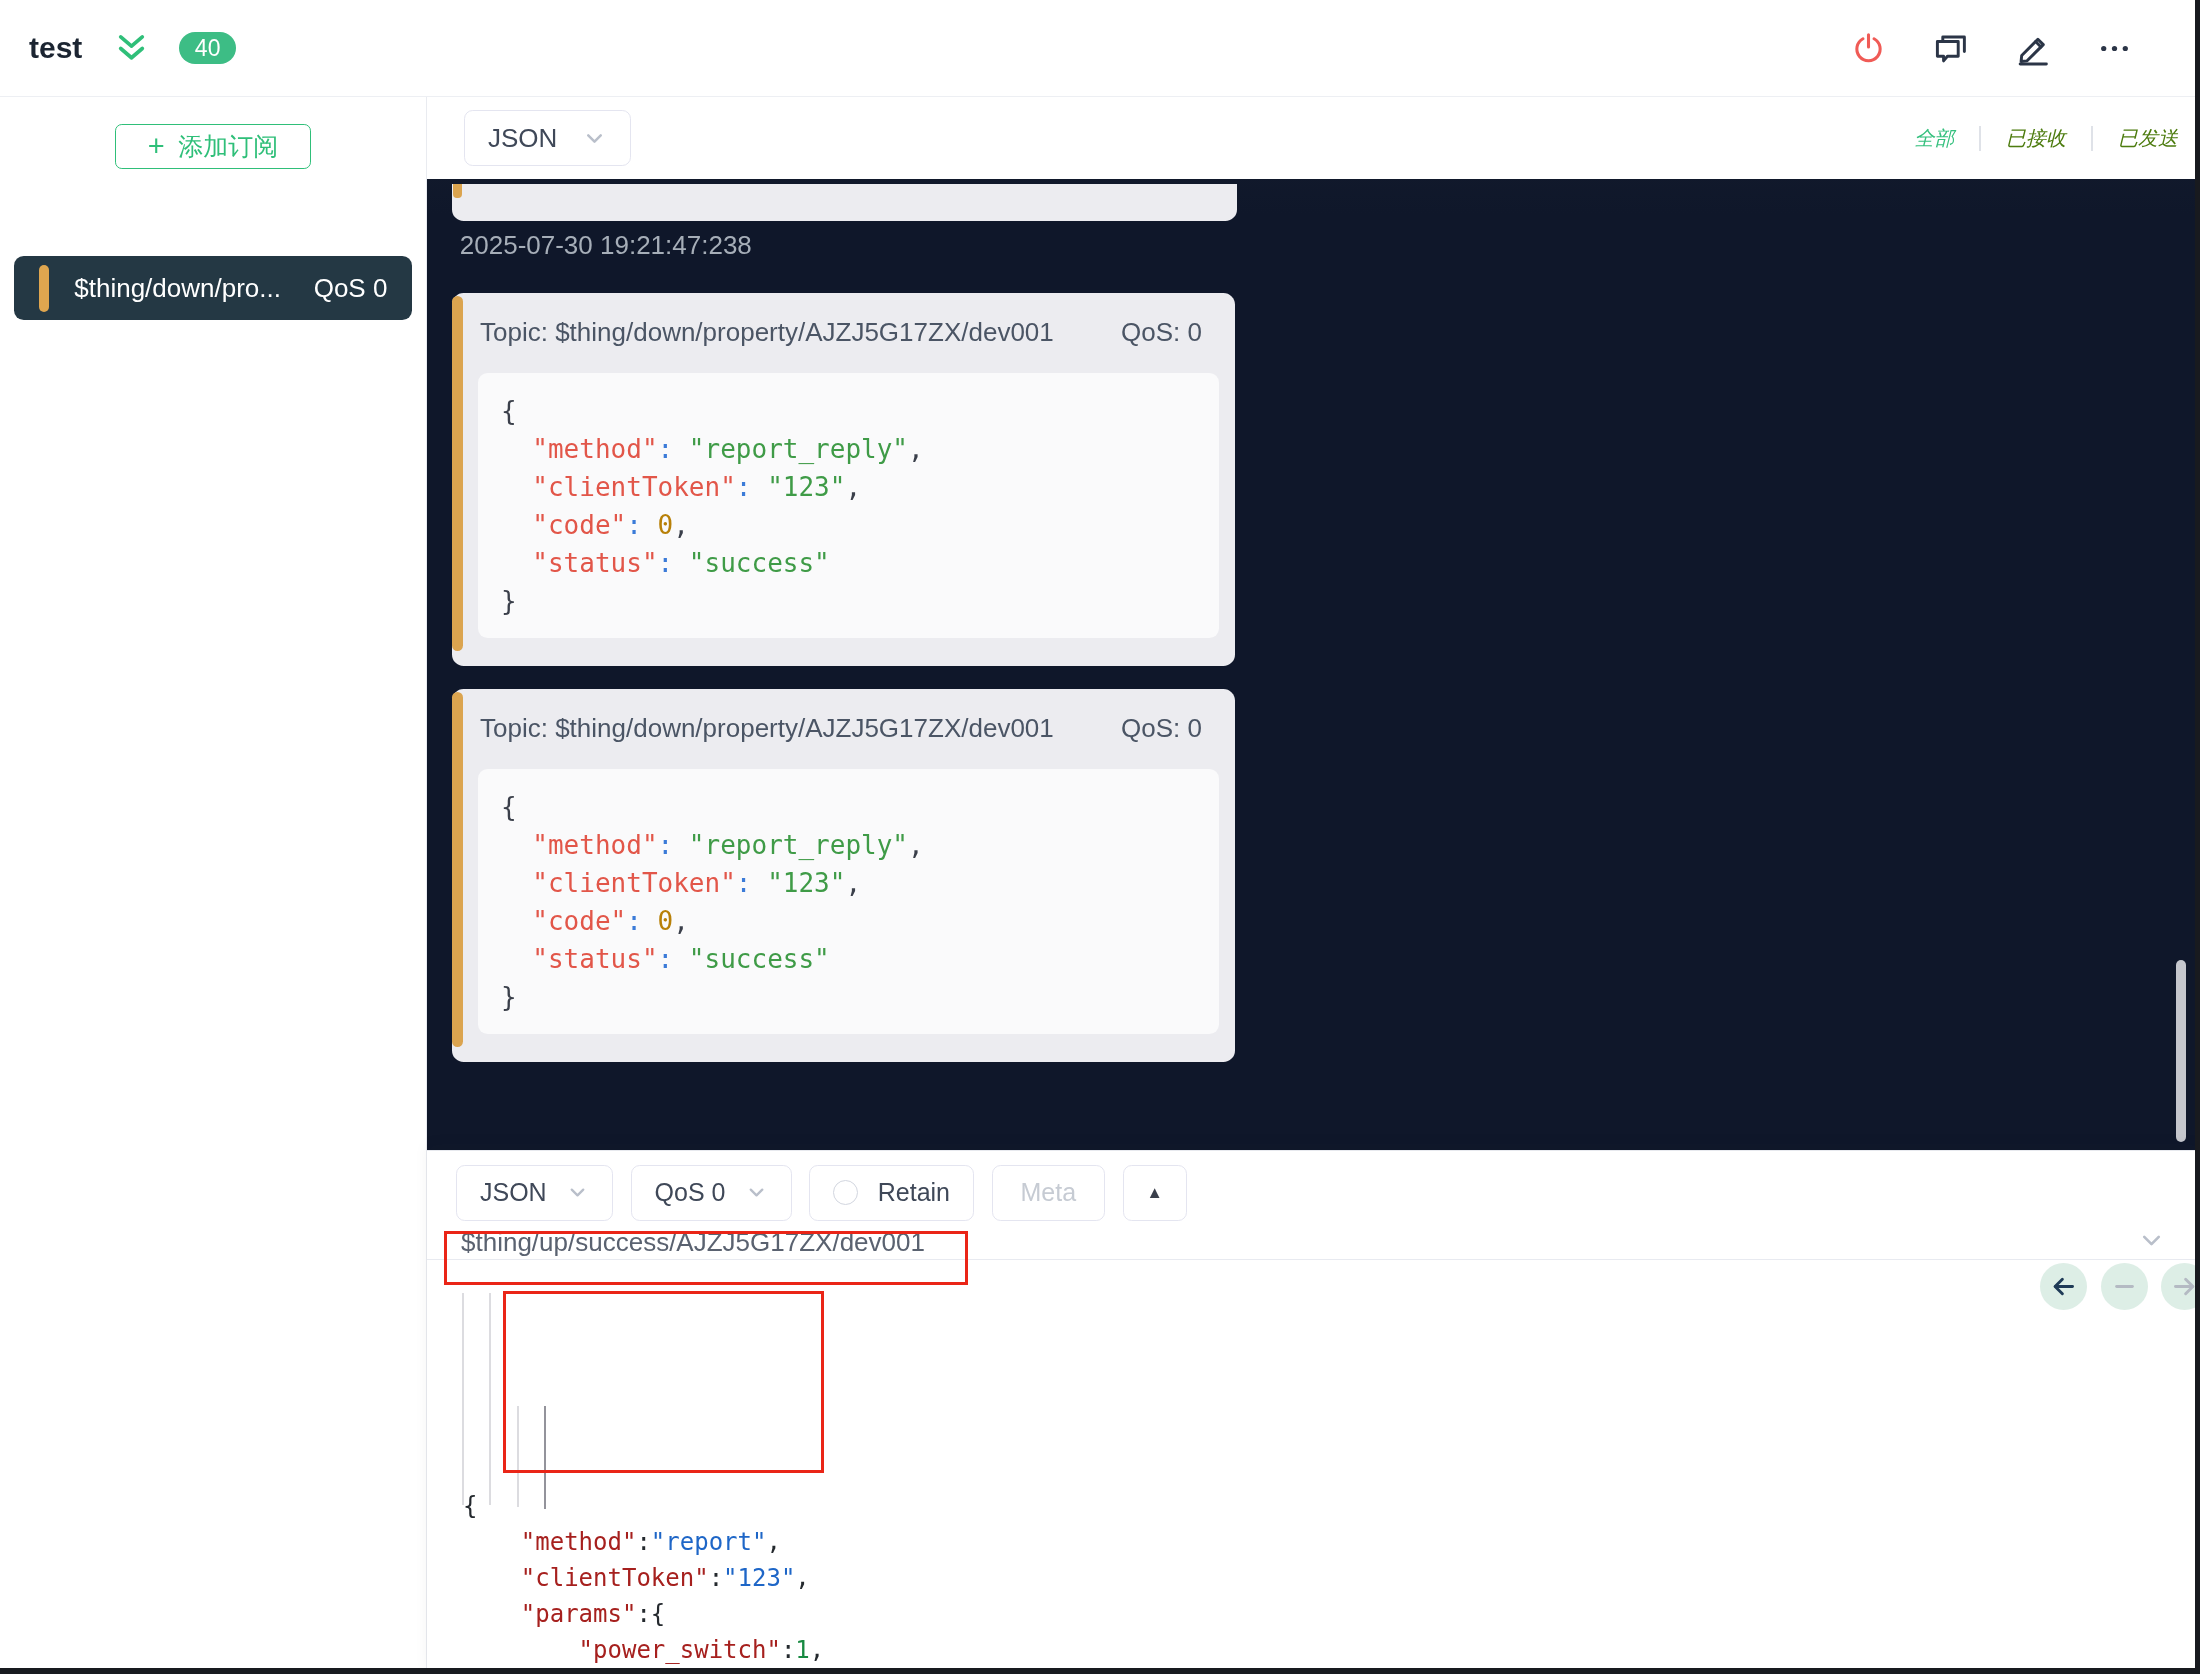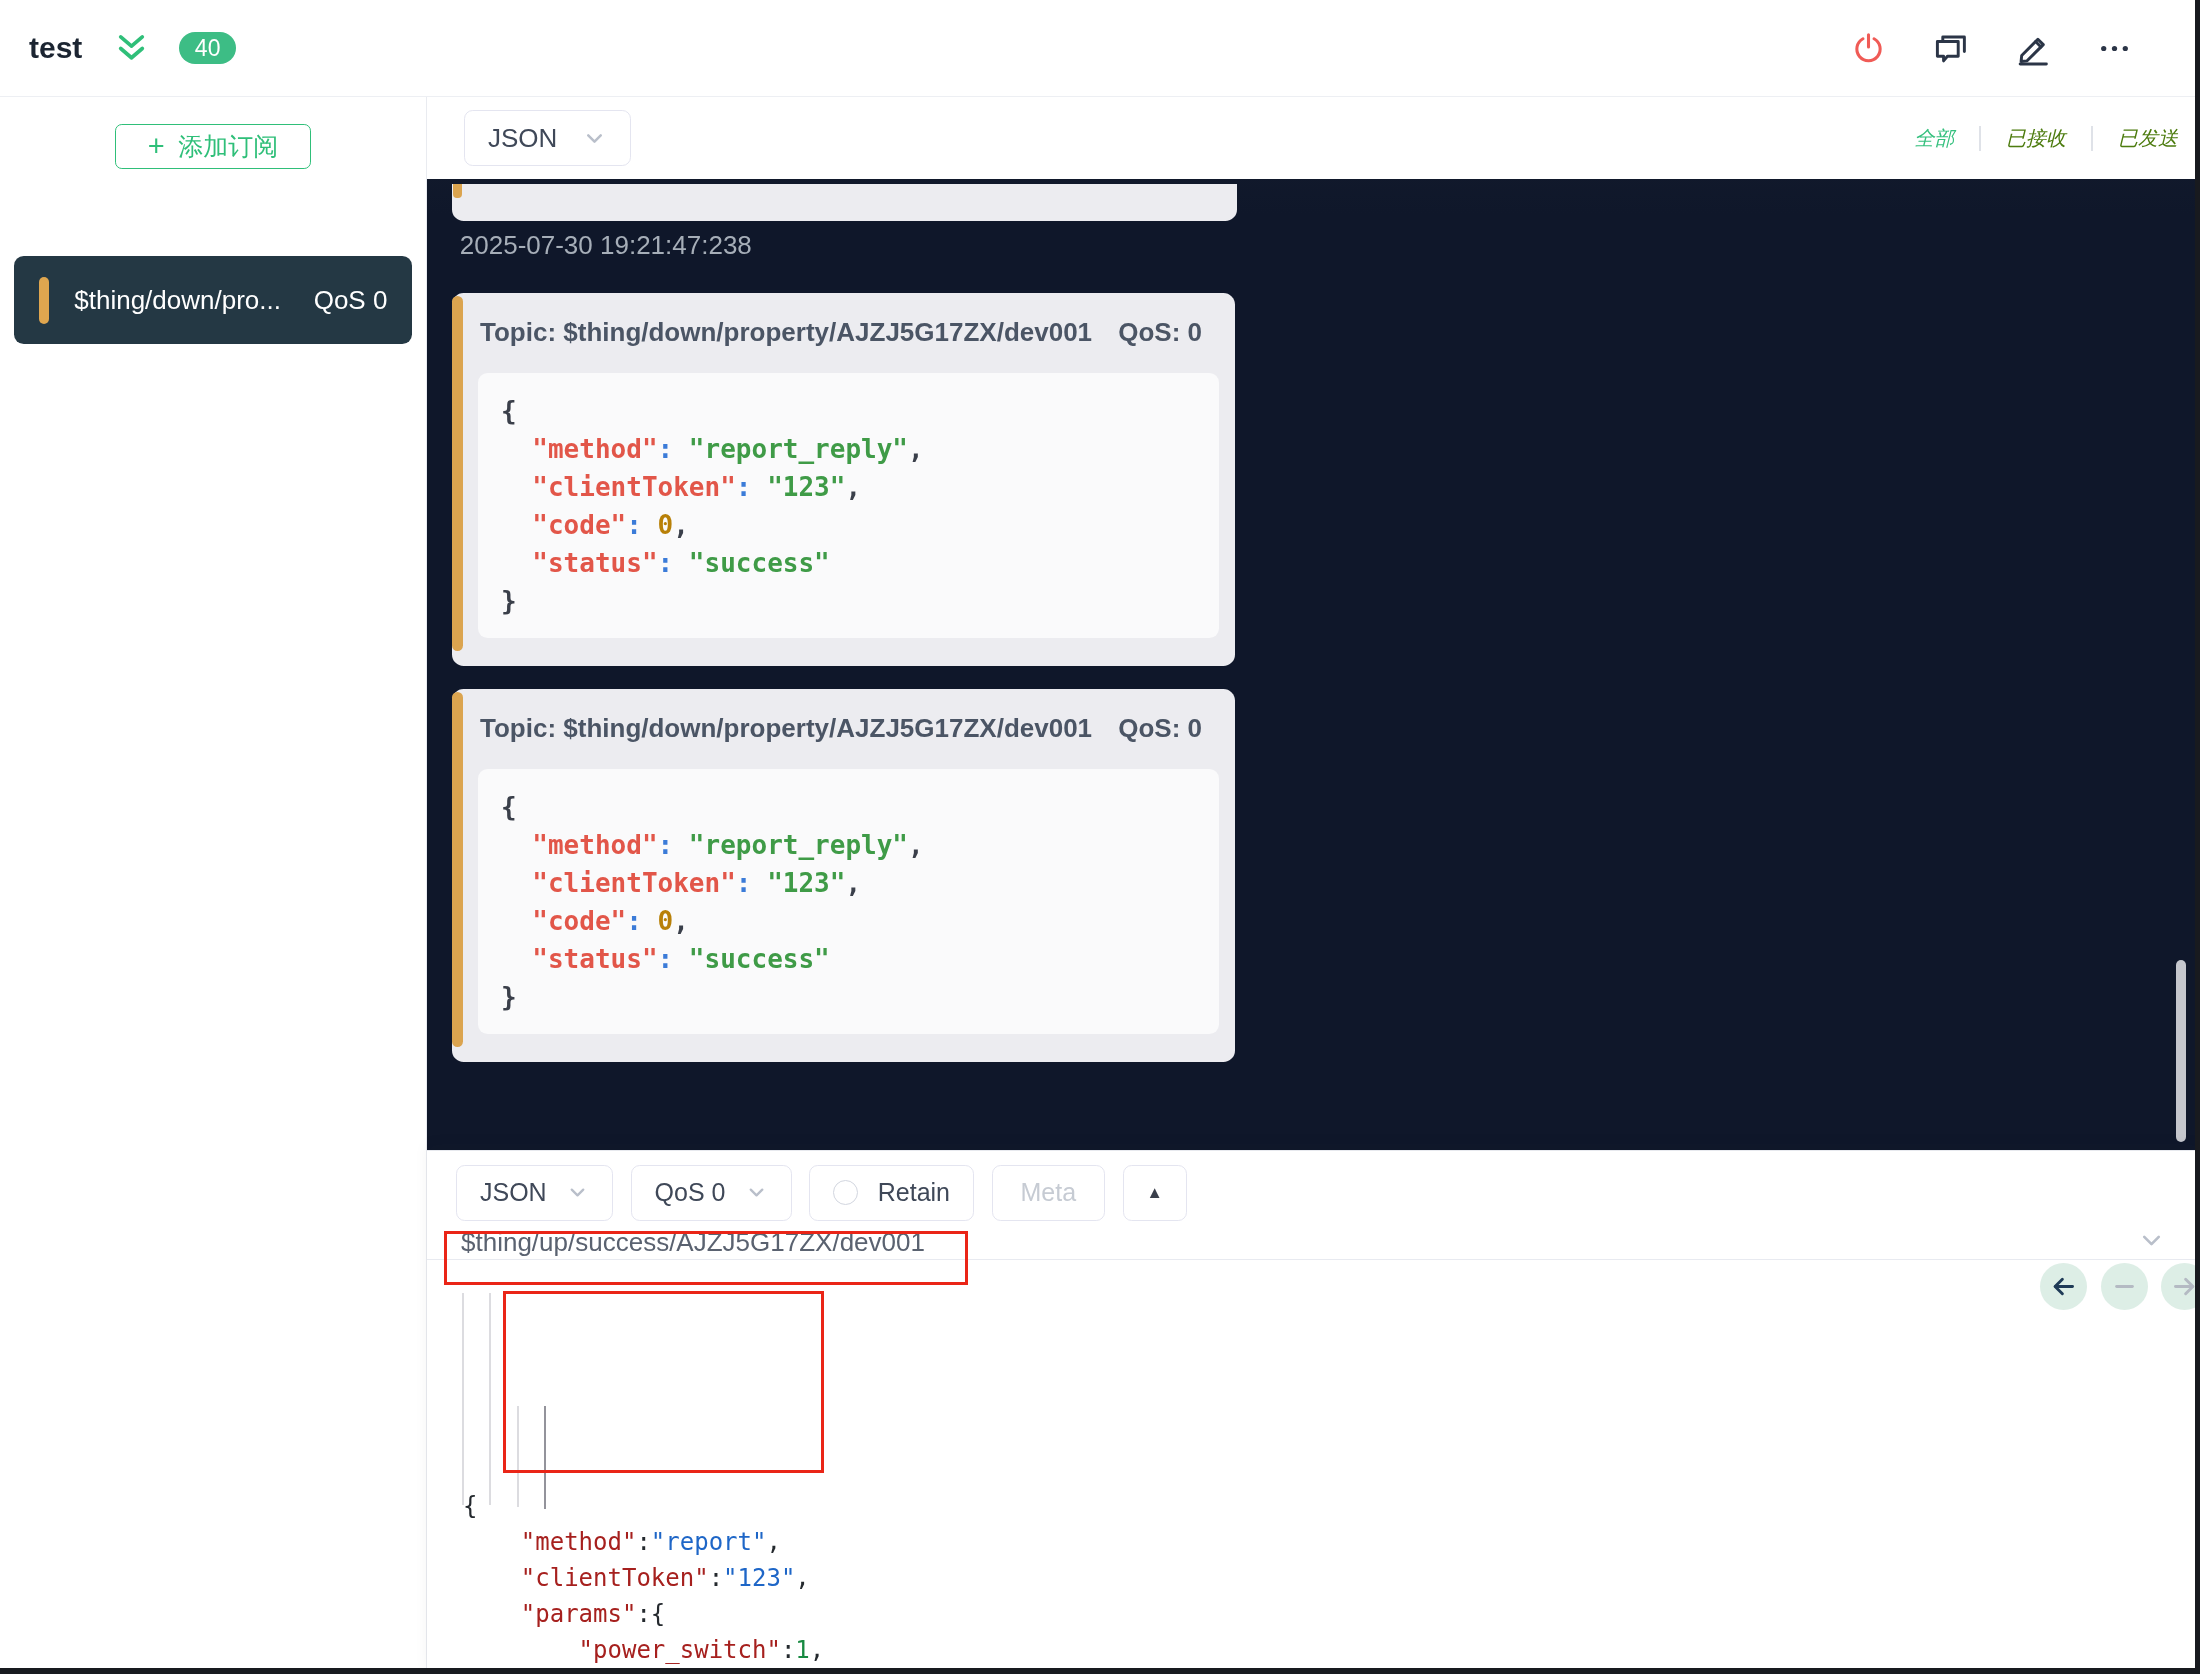--- a/index.html
+++ b/index.html
@@ -18,21 +18,21 @@
 
   
   .content{display:flex;height:1578px;}
   .sidebar{width:427px;box-sizing:border-box;border-right:1px solid #e9ebf0;background:#fff;flex:none;}
   .main{flex:1;display:flex;flex-direction:column;min-width:0;}
 
   
   .add-sub{margin:27px auto 0 auto;width:196px;height:45px;display:flex;align-items:center;justify-content:center;
            gap:13.6px;border:1.9px solid #2fbf79;border-radius:6.8px;color:#2fbf79;font-size:25px;background:#fff;cursor:pointer;}
   .add-plus{font-size:29px;line-height:1;}
-  .sub-item{margin:87px 13.6px 0 13.6px;height:88px;background:#243844;border-radius:9.7px;
+  .sub-item{margin:87px 13.6px 0 13.6px;height:64px;background:#243844;border-radius:9.7px;
             display:flex;align-items:center;padding:0 25px 0 25px;box-sizing:border-box;cursor:pointer;}
   .sub-marker{width:10.7px;height:47px;background:#dfa64f;border-radius:5.8px;flex:none;}
   .sub-topic{color:#fff;font-size:26px;margin-left:25px;flex:1;white-space:nowrap;overflow:hidden;}
   .sub-qos{color:#fff;font-size:26px;margin-left:11.6px;}
 
   
   .main-toolbar{height:82px;flex:none;display:flex;align-items:center;background:#fff;padding:0 23px 0 37px;box-sizing:border-box;}
   .dd-btn{height:56px;display:flex;align-items:center;gap:25px;border:1.9px solid #e4e5f0;border-radius:8.7px;
           background:#fff;padding:0 23px;font-size:26px;color:#3f4858;cursor:pointer;}
   .tabs{margin-left:auto;display:flex;align-items:center;gap:25px;font-size:20px;font-style:italic;}
@@ -41,21 +41,21 @@
   .tab-div{width:1.9px;height:25px;background:#dfe2e8;}
 
   
   .messages{flex:1;background:#0f172a;position:relative;overflow:hidden;padding:4.9px 0 0 25px;box-sizing:border-box;}
   .messages::before{content:"";position:absolute;left:0;top:0;width:100%;height:35px;
         background:linear-gradient(to bottom,rgba(40,46,60,.07),rgba(40,46,60,0));pointer-events:none;}
   .partial-card{width:785px;height:37px;background:#ececf0;border-radius:0 0 11.6px 11.6px;position:relative;margin-bottom:11.6px;}
   .partial-marker{position:absolute;left:1px;top:0;width:8.7px;height:14.6px;background:#dba44f;border-radius:0 0 3.9px 3.9px;}
   .msg-ts{color:#a6aeb8;font-size:26px;line-height:26px;margin:0 0 35px 7.8px;}
   .msg-card{width:783px;background:#ececf0;border-radius:11.6px;position:relative;
-            padding:24px 0 28px 0;box-sizing:border-box;margin-bottom:23px;font-weight:bold;}
+            padding:24px 0 28px 0;box-sizing:border-box;margin-bottom:23px;}
   .msg-card .bar{position:absolute;left:0;top:2.9px;bottom:15.5px;width:10.7px;background:#dba44f;border-radius:5.8px;}
   .topic-row{display:flex;align-items:baseline;padding:0 33px 0 28px;font-size:26px;color:#4b5565;}
   .topic-row .t{flex:1;min-width:0;}
   .code-block{margin:25px 16.5px 0 26px;background:#fafafb;border-radius:9.7px;padding:18.4px 23px;
               font-family:"DejaVu Sans Mono",monospace;font-size:26px;line-height:38px;white-space:pre;color:#3a3f4a;}
   .msg-code .tk-key{color:#e25649;} .msg-code .tk-str{color:#3f9b47;}
   .msg-code .tk-num{color:#b88008;} .msg-code .tk-col{color:#3b7bd8;} .msg-code .tk-pun{color:#3a3f4a;}
   .scroll-thumb{position:absolute;right:15.5px;top:781px;width:9.7px;height:182px;background:#c5c7cd;border-radius:5.8px;cursor:pointer;}
 
   

